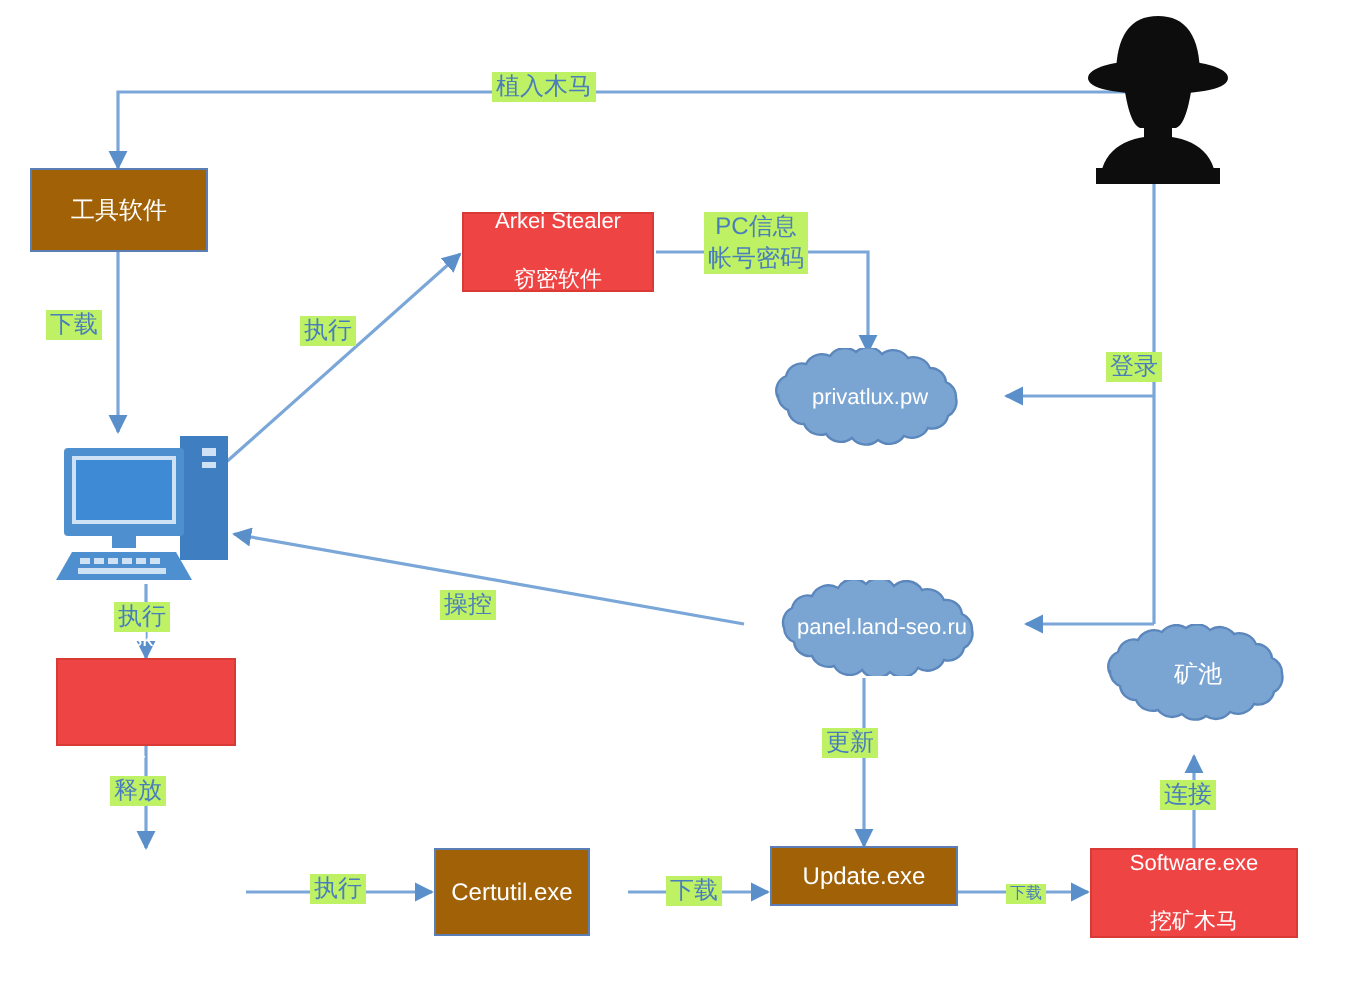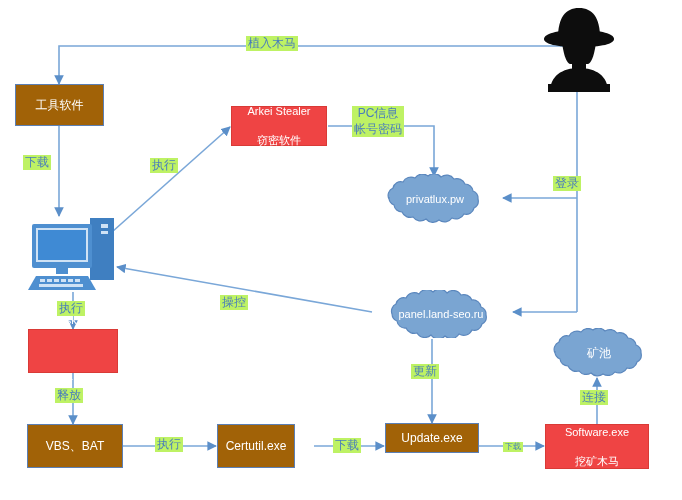--- a/index.html
+++ b/index.html
@@ -202,41 +202,38 @@
                a8,8 0 0 1 4,-10 a8,8 0 0 1 10,-6 a9,9 0 0 1 13,-4
                a9,9 0 0 1 14,-2 a9,9 0 0 1 14,1 a9,9 0 0 1 14,2
                a9,9 0 0 1 11,5 a8,8 0 0 1 9,7 a8,8 0 0 1 5,8
                a8,8 0 0 1 -4,9 a8,8 0 0 1 -10,6 a9,9 0 0 1 -13,4
                a9,9 0 0 1 -14,2 a9,9 0 0 1 -14,-1 a9,9 0 0 1 -14,-2
                a9,9 0 0 1 -11,-5 a8,8 0 0 1 -9,-7 a8,8 0 0 1 -5,-7 Z" fill="#7aa5d2" stroke="#5b87bd" stroke-width="1.2"></path>
     </svg>
     <div class="cloud-label">panel.land-seo.ru</div>
   </div>
 
-  <div class="cloud" style="left:532px; top:328px; width:134px; height:50px;">
+  <div class="cloud" style="left:532px; top:312px; width:134px; height:50px;">
     <svg width="134" height="50" viewBox="0 0 134 50">
       <path d="M23,25
                a8,8 0 0 1 4,-11 a8,8 0 0 1 10,-6 a9,9 0 0 1 12,-4
                a9,9 0 0 1 12,-2 a9,9 0 0 1 12,1 a9,9 0 0 1 12,2
                a9,9 0 0 1 11,5 a8,8 0 0 1 8,7 a8,8 0 0 1 5,8
                a8,8 0 0 1 -4,9 a8,8 0 0 1 -10,6 a9,9 0 0 1 -12,4
                a9,9 0 0 1 -12,2 a9,9 0 0 1 -12,-1 a9,9 0 0 1 -12,-2
                a9,9 0 0 1 -11,-5 a8,8 0 0 1 -8,-7 a8,8 0 0 1 -5,-8 Z" fill="#7aa5d2" stroke="#5b87bd" stroke-width="1.2"></path>
     </svg>
     <div class="cloud-label" style="font-size:12px;">矿池</div>
   </div>
 
   <div class="node box-red" style="left:28px; top:329px; width:90px; height:44px;gap:32px;">
     <span>Ctask.exe</span>
     <span class="line2">后门</span>
   </div>
 
-  <div class="node box-blue" style="left:27px; top:424px; width:96px; height:44px;">
-    <span>VBS、BAT</span>
-  </div>
 
   <div class="node box-blue" style="left:217px; top:424px; width:78px; height:44px;">
     <span>Certutil.exe</span>
   </div>
 
   <div class="node box-blue" style="left:385px; top:423px; width:94px; height:30px;">
     <span>Update.exe</span>
   </div>
 
   <div class="node box-red" style="left:545px; top:424px; width:104px; height:45px;">

